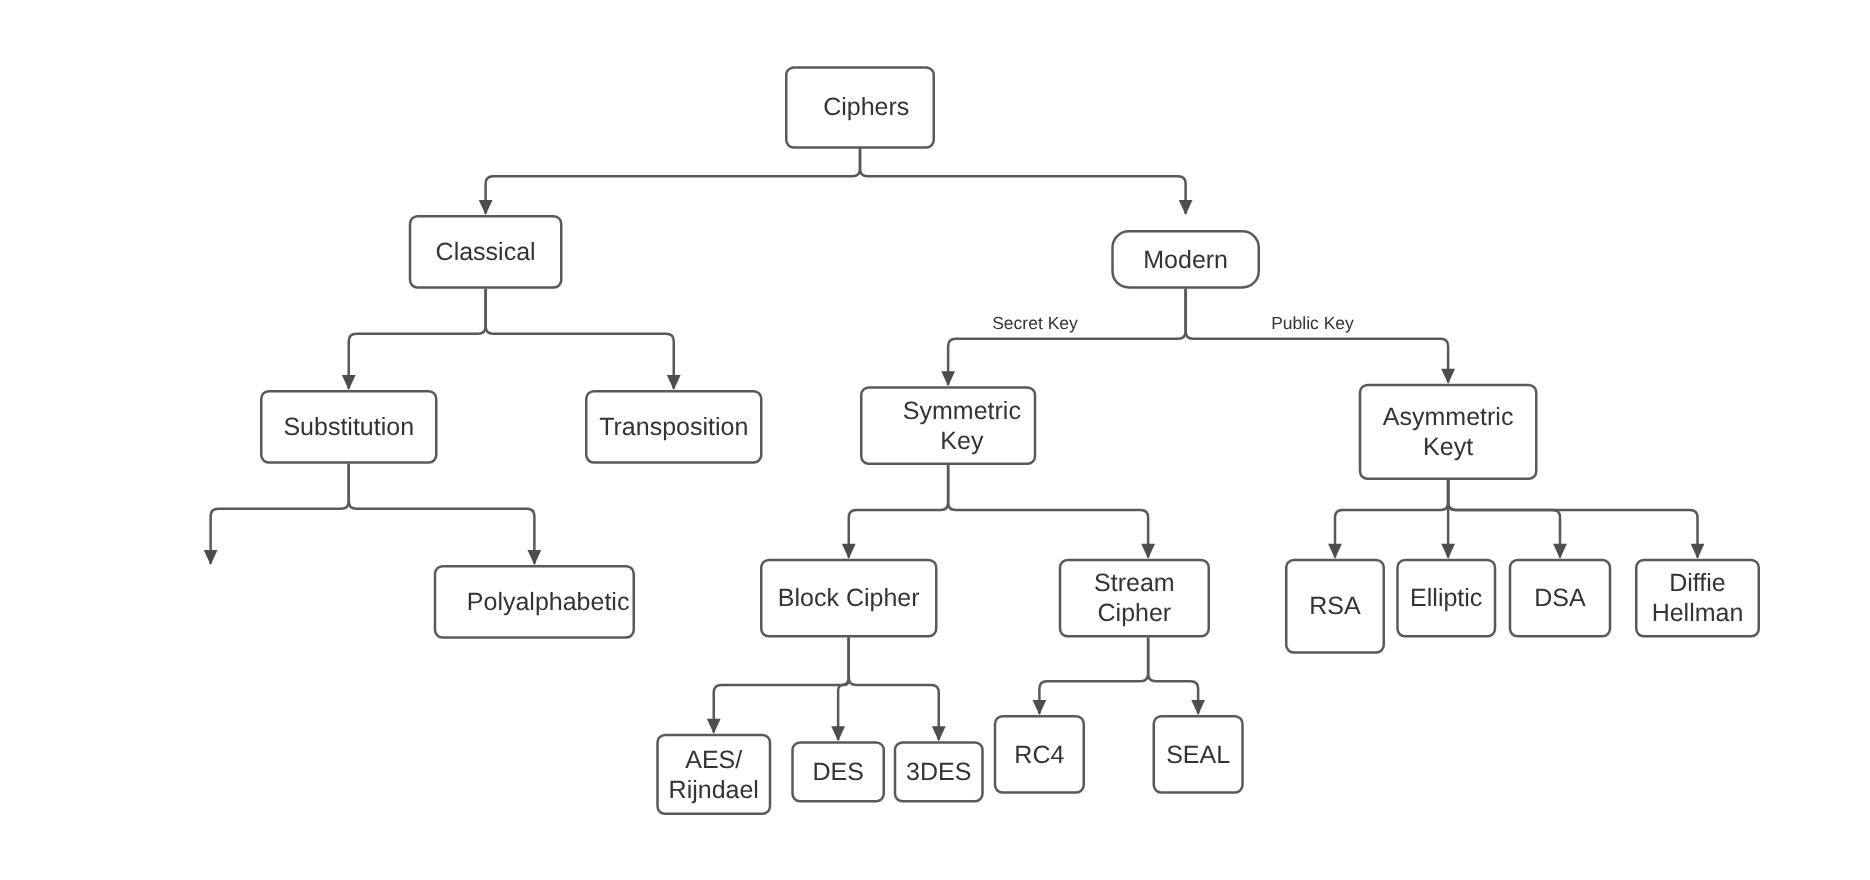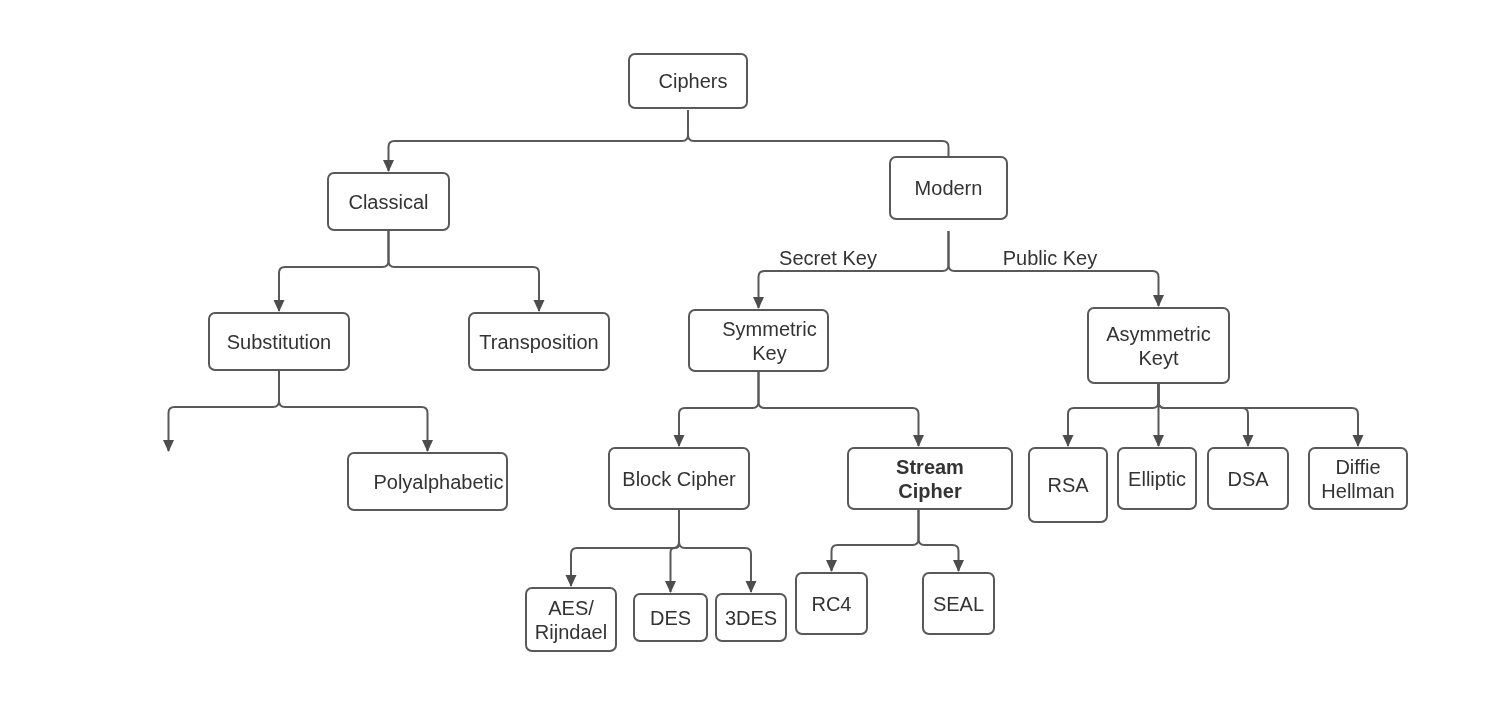--- a/index.html
+++ b/index.html
@@ -49,21 +49,21 @@
     color: var(--text);
     font-size: 20px;
     line-height: 1.2;
     white-space: pre-line;
     padding: 2px;
   }
   .edge-label {
     position: absolute;
     transform: translate(-50%, -50%);
     color: var(--text);
-    font-size: 20px;
+    font-size: 14px;
     white-space: nowrap;
     background: var(--canvas-bg);
     padding: 0 2px;
   }
 </style>
 </head>
 <body>
 
 <div id="canvas">
 
@@ -87,32 +87,32 @@
       <path class="wire" d="M 679 510 L 679 543.75 Q 679 548 674.75 548 L 674.75 548 Q 670.5 548 670.5 552.25 L 670.5 592" marker-end="url(#arrow)"></path>
       <path class="wire" d="M 679 510 L 679 542 Q 679 548 685 548 L 745 548 Q 751 548 751 554 L 751 592" marker-end="url(#arrow)"></path>
       <path class="wire" d="M 918.5 510 L 918.5 539 Q 918.5 545 912.5 545 L 837.5 545 Q 831.5 545 831.5 551 L 831.5 571" marker-end="url(#arrow)"></path>
       <path class="wire" d="M 918.5 510 L 918.5 539 Q 918.5 545 924.5 545 L 952.5 545 Q 958.5 545 958.5 551 L 958.5 571" marker-end="url(#arrow)"></path>
       <path class="wire" d="M 1158.5 372 L 1158.5 402 Q 1158.5 408 1152.5 408 L 1074 408 Q 1068 408 1068 414 L 1068 446" marker-end="url(#arrow)"></path>
       <path class="wire" d="M 1158.5 372 L 1158.5 446" marker-end="url(#arrow)"></path>
       <path class="wire" d="M 1158.5 372 L 1158.5 402 Q 1158.5 408 1164.5 408 L 1242 408 Q 1248 408 1248 414 L 1248 446" marker-end="url(#arrow)"></path>
       <path class="wire" d="M 1158.5 372 L 1158.5 402 Q 1158.5 408 1164.5 408 L 1352 408 Q 1358 408 1358 414 L 1358 446" marker-end="url(#arrow)"></path>
     </svg>
 
-  <div class="node" style="left: 628px; top: 53px; width: 120px; height: 56px; padding-left: 12px;">Ciphers</div>
+  <div class="node" style="left: 628px; top: 53px; width: 120px; height: 66px; padding-left: 12px;">Ciphers</div>
   <div class="node" style="left: 327px; top: 172px; width: 123px; height: 59px;">Classical</div>
-  <div class="node" style="left: 889px; top: 156px; width: 119px; height: 64px;">Modern</div>
+  <div class="node" style="left: 889px; top: 184px; width: 119px; height: 47px; border-radius: 14px;">Modern</div>
   <div class="node" style="left: 208px; top: 312px; width: 142px; height: 59px;">Substitution</div>
   <div class="node" style="left: 468px; top: 312px; width: 142px; height: 59px;">Transposition</div>
   <div class="node" style="left: 347px; top: 452px; width: 161px; height: 59px; padding-left: 24px;">Polyalphabetic</div>
   <div class="node" style="left: 688px; top: 309px; width: 141px; height: 63px; padding-left: 24px;">Symmetric
 Key</div>
   <div class="node" style="left: 1087px; top: 307px; width: 143px; height: 77px;">Asymmetric
 Keyt</div>
   <div class="node" style="left: 608px; top: 447px; width: 142px; height: 63px;">Block Cipher</div>
-  <div class="node" style="left: 847px; top: 447px; width: 166px; height: 63px; font-weight: bold;">Stream
+  <div class="node" style="left: 847px; top: 447px; width: 121px; height: 63px;">Stream
 Cipher</div>
   <div class="node" style="left: 525px; top: 587px; width: 92px; height: 65px;">AES/
 Rijndael</div>
   <div class="node" style="left: 633px; top: 593px; width: 75px; height: 49px;">DES</div>
   <div class="node" style="left: 715px; top: 593px; width: 72px; height: 49px;">3DES</div>
   <div class="node" style="left: 795px; top: 572px; width: 73px; height: 63px;">RC4</div>
   <div class="node" style="left: 922px; top: 572px; width: 73px; height: 63px;">SEAL</div>
   <div class="node" style="left: 1028px; top: 447px; width: 80px; height: 76px;">RSA</div>
   <div class="node" style="left: 1117px; top: 447px; width: 80px; height: 63px;">Elliptic</div>
   <div class="node" style="left: 1207px; top: 447px; width: 82px; height: 63px;">DSA</div>

